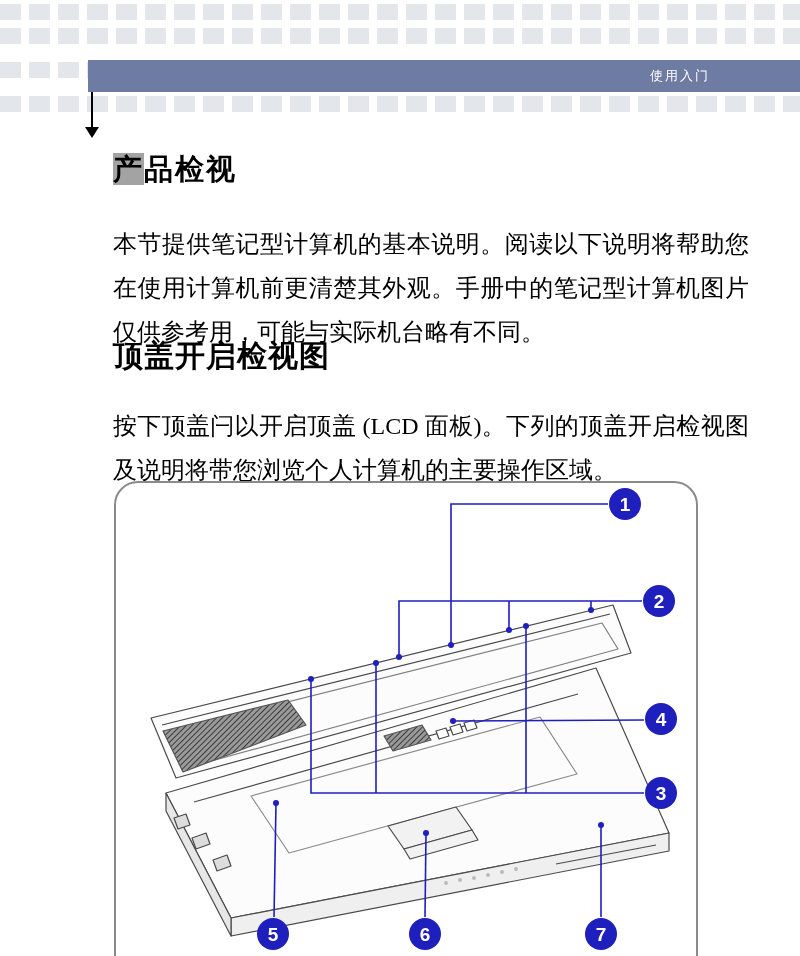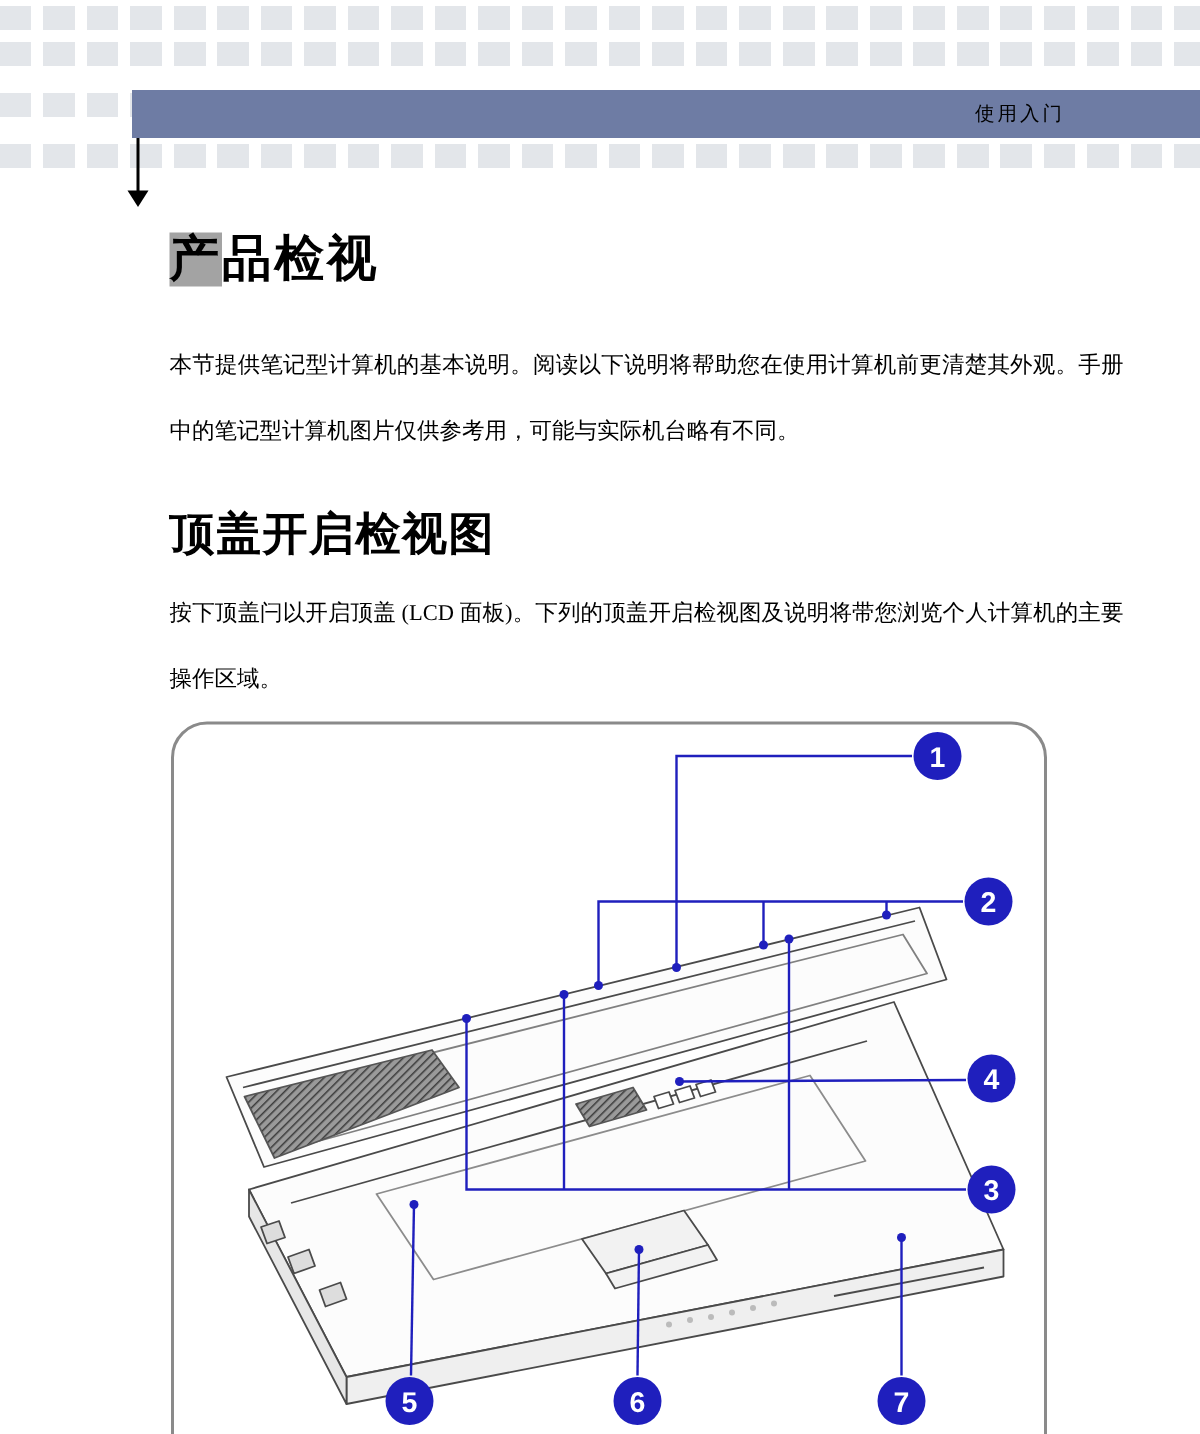--- a/index.html
+++ b/index.html
@@ -7,33 +7,33 @@
     width:800px;height:956px;position:relative;overflow:hidden;background:#ffffff;
     font-family:"Liberation Serif","DejaVu Serif",serif;color:#000;
   }
   
   .sq-row{position:absolute;left:0;width:800px;height:16px;
     background:repeating-linear-gradient(to right,#e3e6ea 0 21px,#ffffff 21px 29px);}
   .sq-row.r1{top:4px}.sq-row.r2{top:28px}.sq-row.r3{top:62px}.sq-row.r4{top:96px}
   
   .banner{position:absolute;left:88px;top:60px;width:712px;height:32px;background:#6e7ca4;
     display:flex;align-items:center;justify-content:flex-end;box-sizing:border-box;
-    padding-right:90px;color:#000000;font-size:13px;letter-spacing:2px;
+    padding-right:90px;color:#ffffff;font-size:13px;letter-spacing:2px;
     font-family:"Liberation Sans","DejaVu Sans",sans-serif;}
   .drop-line{position:absolute;left:91px;top:92px;width:2px;height:36px;background:#000;}
   .drop-arrow{position:absolute;left:85px;top:127px;width:0;height:0;
     border-left:7px solid transparent;border-right:7px solid transparent;border-top:11px solid #000;}
   
-  .page-title{position:absolute;left:113px;top:150px;font-size:33px;font-weight:bold;margin:0;letter-spacing:2px;}
+  .page-title{position:absolute;left:113px;top:150px;font-size:29px;font-weight:bold;margin:0;letter-spacing:2px;}
   .page-title .hl{background:#a3a3a3;}
   
-  .para{position:absolute;left:113px;width:636px;font-size:15px;line-height:44px;
+  .para{position:absolute;left:113px;width:636px;font-size:24px;line-height:44px;
     text-align:justify;margin:0;}
   .para.p1{top:222px;}
-  .para.p2{top:387px;}
+  .para.p2{top:404px;}
   .section-heading{position:absolute;left:113px;top:336px;font-size:30px;font-weight:bold;margin:0;letter-spacing:1px;}
   
   .figure-box{position:absolute;left:114px;top:481px;width:584px;height:500px;
     border:2px solid #8a8a8a;border-radius:24px;box-sizing:border-box;overflow:hidden;background:#fff;}
   .figure-box svg{display:block;margin:0;}
   .callout-num{font-family:"Liberation Sans","DejaVu Sans",sans-serif;font-weight:bold;font-size:19px;}
 </style>
 </head>
 <body>
 

